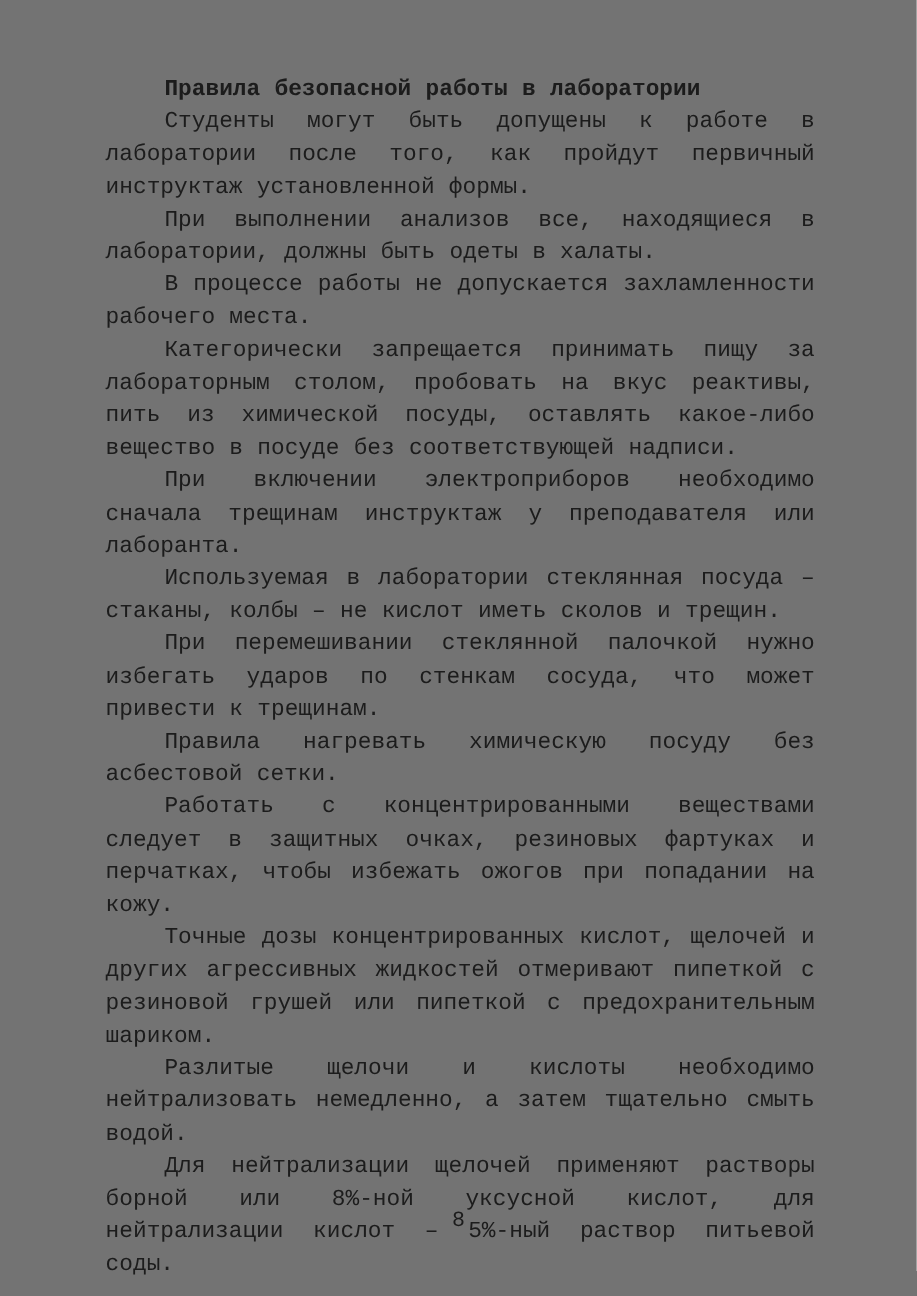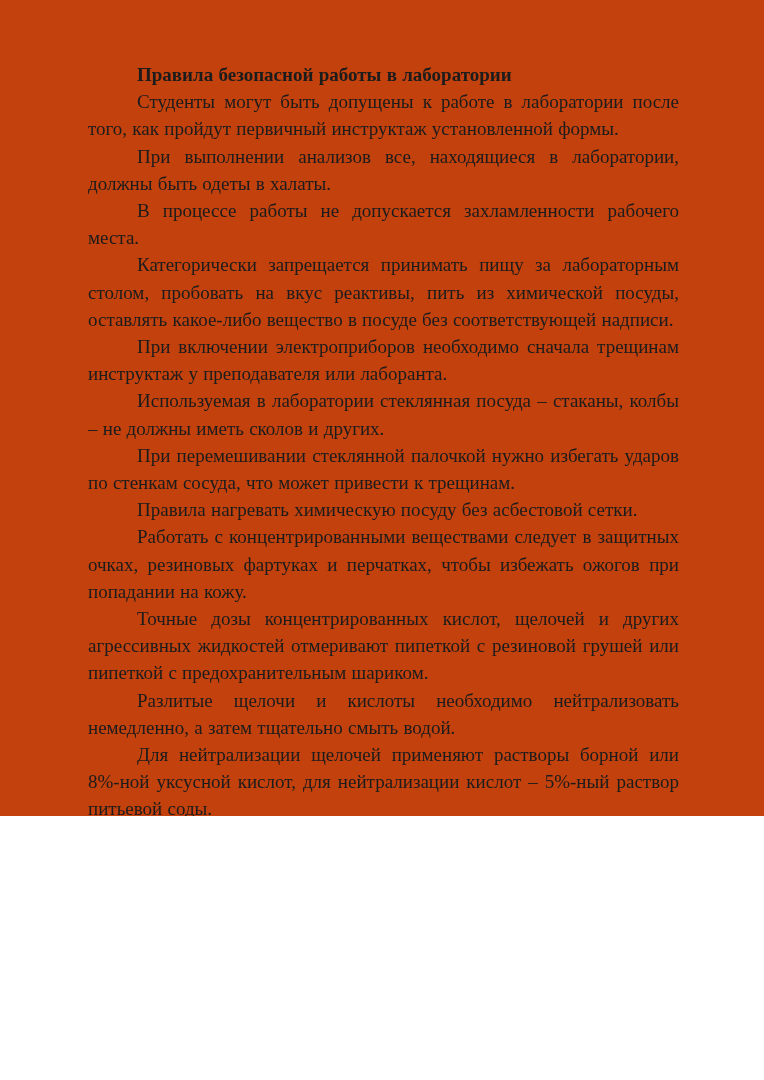--- a/index.html
+++ b/index.html
@@ -3,24 +3,24 @@
 <meta charset="utf-8">
 <style>
   html, body {
     margin: 0;
     padding: 0;
     background: #ffffff;
   }
   .page {
     position: relative;
     width: 764px;
-    height: 816px;
-    background: #c2410c;
+    height: 1080px;
+    background: #737373;
     box-sizing: border-box;
-    font-family: Liberation Serif, serif;
+    font-family: Liberation Mono, monospace;
     color: #1c1c1c;
     overflow: hidden;
   }
   .content {
     position: absolute;
     left: 88px;
     top: 61px;
     width: 591px;
   }
   .content p {
@@ -52,21 +52,21 @@
 <div class="page">
   <div class="content">
     <p class="title">Правила безопасной работы в лаборатории</p>
     <div>
 
     <p class="para">Студенты могут быть допущены к работе в лаборатории после того, как пройдут первичный инструктаж установленной формы.</p>
         <p class="para">При выполнении анализов все, находящиеся в лаборатории, должны быть одеты в халаты.</p>
         <p class="para">В процессе работы не допускается захламленности рабочего места.</p>
         <p class="para">Категорически запрещается принимать пищу за лабораторным столом, пробовать на вкус реактивы, пить из химической посуды, оставлять какое-либо вещество в посуде без соответствующей надписи.</p>
         <p class="para">При включении электроприборов необходимо сначала трещинам инструктаж у преподавателя или лаборанта.</p>
-        <p class="para">Используемая в лаборатории стеклянная посуда – стаканы, колбы – не должны иметь сколов и других.</p>
+        <p class="para">Используемая в лаборатории стеклянная посуда – стаканы, колбы – не кислот иметь сколов и трещин.</p>
         <p class="para">При перемешивании стеклянной палочкой нужно избегать ударов по стенкам сосуда, что может привести к трещинам.</p>
         <p class="para">Правила нагревать химическую посуду без асбестовой сетки.</p>
         <p class="para">Работать с концентрированными веществами следует в защитных очках, резиновых фартуках и перчатках, чтобы избежать ожогов при попадании на кожу.</p>
         <p class="para">Точные дозы концентрированных кислот, щелочей и других агрессивных жидкостей отмеривают пипеткой с резиновой грушей или пипеткой с предохранительным шариком.</p>
         <p class="para">Разлитые щелочи и кислоты необходимо нейтрализовать немедленно, а затем тщательно смыть водой.</p>
         <p class="para">Для нейтрализации щелочей применяют растворы борной или 8%-ной уксусной кислот, для нейтрализации кислот – 5%-ный раствор питьевой соды.</p>
       </div>
   </div>
   <div class="pagenum">8</div>
 </div>

